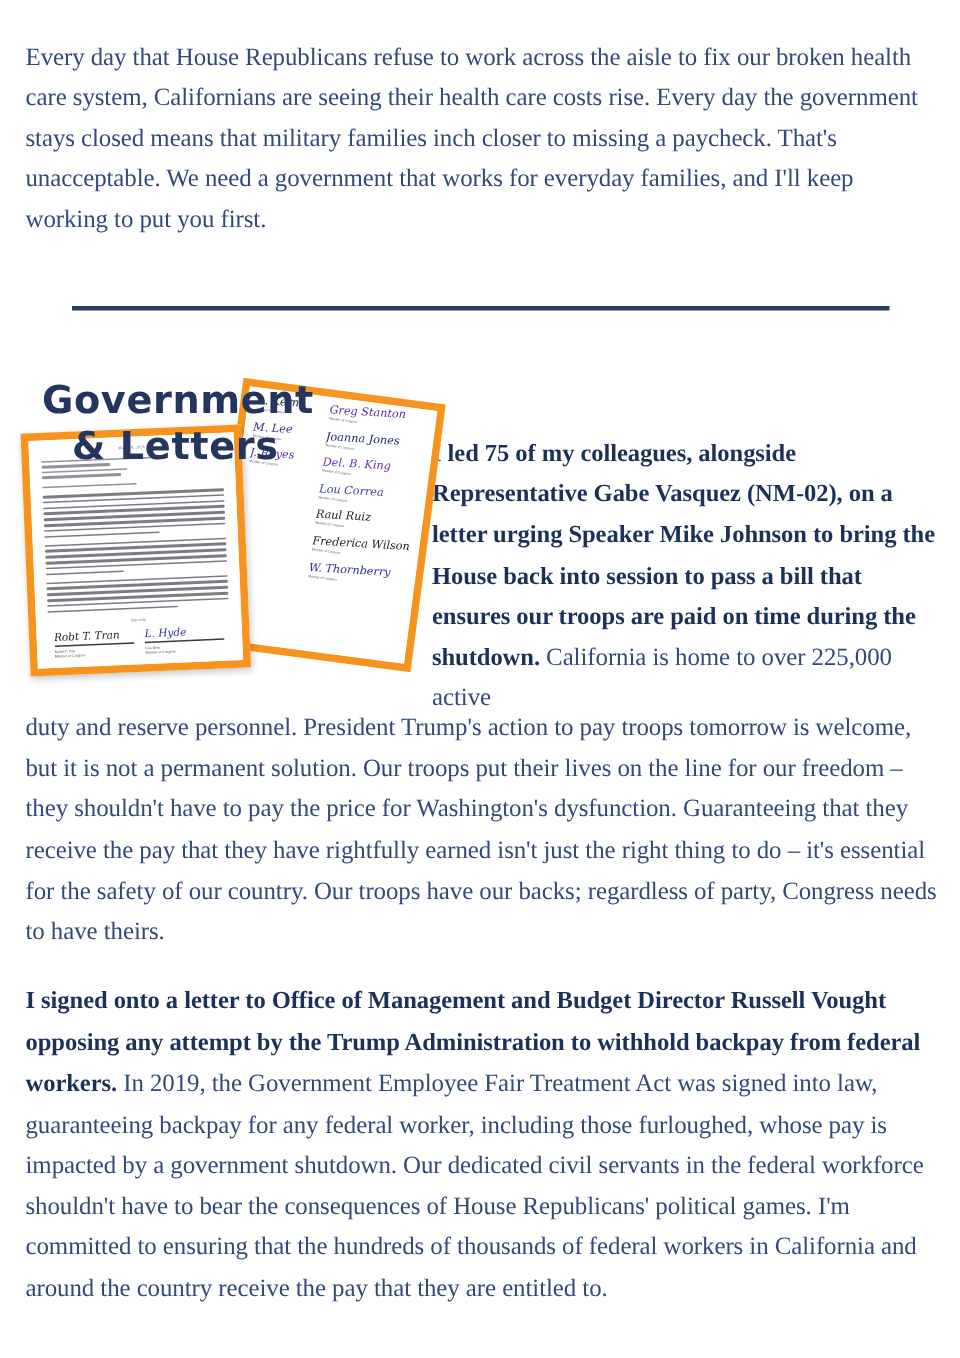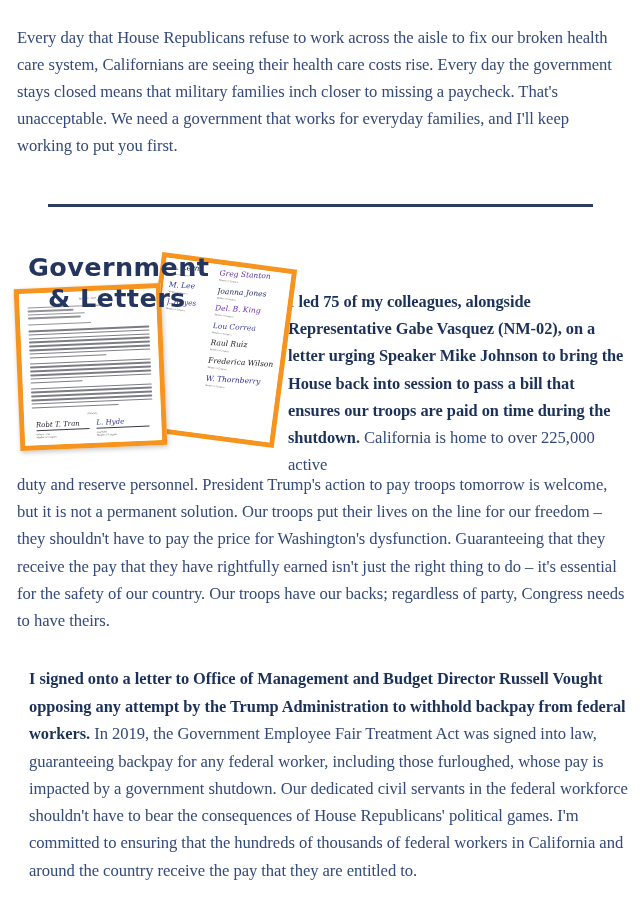--- a/index.html
+++ b/index.html
@@ -294,15 +294,15 @@
   </div>
 </div>
 
 <div id="troops-section">
   <p class="body-text" style="margin:0;">
     <span class="bold-lead">I led 75 of my colleagues, alongside Representative Gabe Vasquez (NM-02), on a letter urging Speaker Mike Johnson to bring the House back into session to pass a bill that ensures our troops are paid on time during the shutdown.</span><span> California is home to over 225,000 active</span>
   </p>
 </div>
 <p id="troops-continued" class="body-text" style="margin:0;">duty and reserve personnel. President Trump's action to pay troops tomorrow is welcome, but it is not a permanent solution. Our troops put their lives on the line for our freedom – they shouldn't have to pay the price for Washington's dysfunction. Guaranteeing that they receive the pay that they have rightfully earned isn't just the right thing to do – it's essential for the safety of our country. Our troops have our backs; regardless of party, Congress needs to have theirs.</p>
 
-<p id="backpay-paragraph" class="body-text" style="margin:12px;">
+<p id="backpay-paragraph" class="body-text" style="margin:0;">
   <span class="bold-lead">I signed onto a letter to Office of Management and Budget Director Russell Vought opposing any attempt by the Trump Administration to withhold backpay from federal workers.</span><span> In 2019, the Government Employee Fair Treatment Act was signed into law, guaranteeing backpay for any federal worker, including those furloughed, whose pay is impacted by a government shutdown. Our dedicated civil servants in the federal workforce shouldn't have to bear the consequences of House Republicans' political games. I'm committed to ensuring that the hundreds of thousands of federal workers in California and around the country receive the pay that they are entitled to.</span>
 </p>
 
 </body></html>

